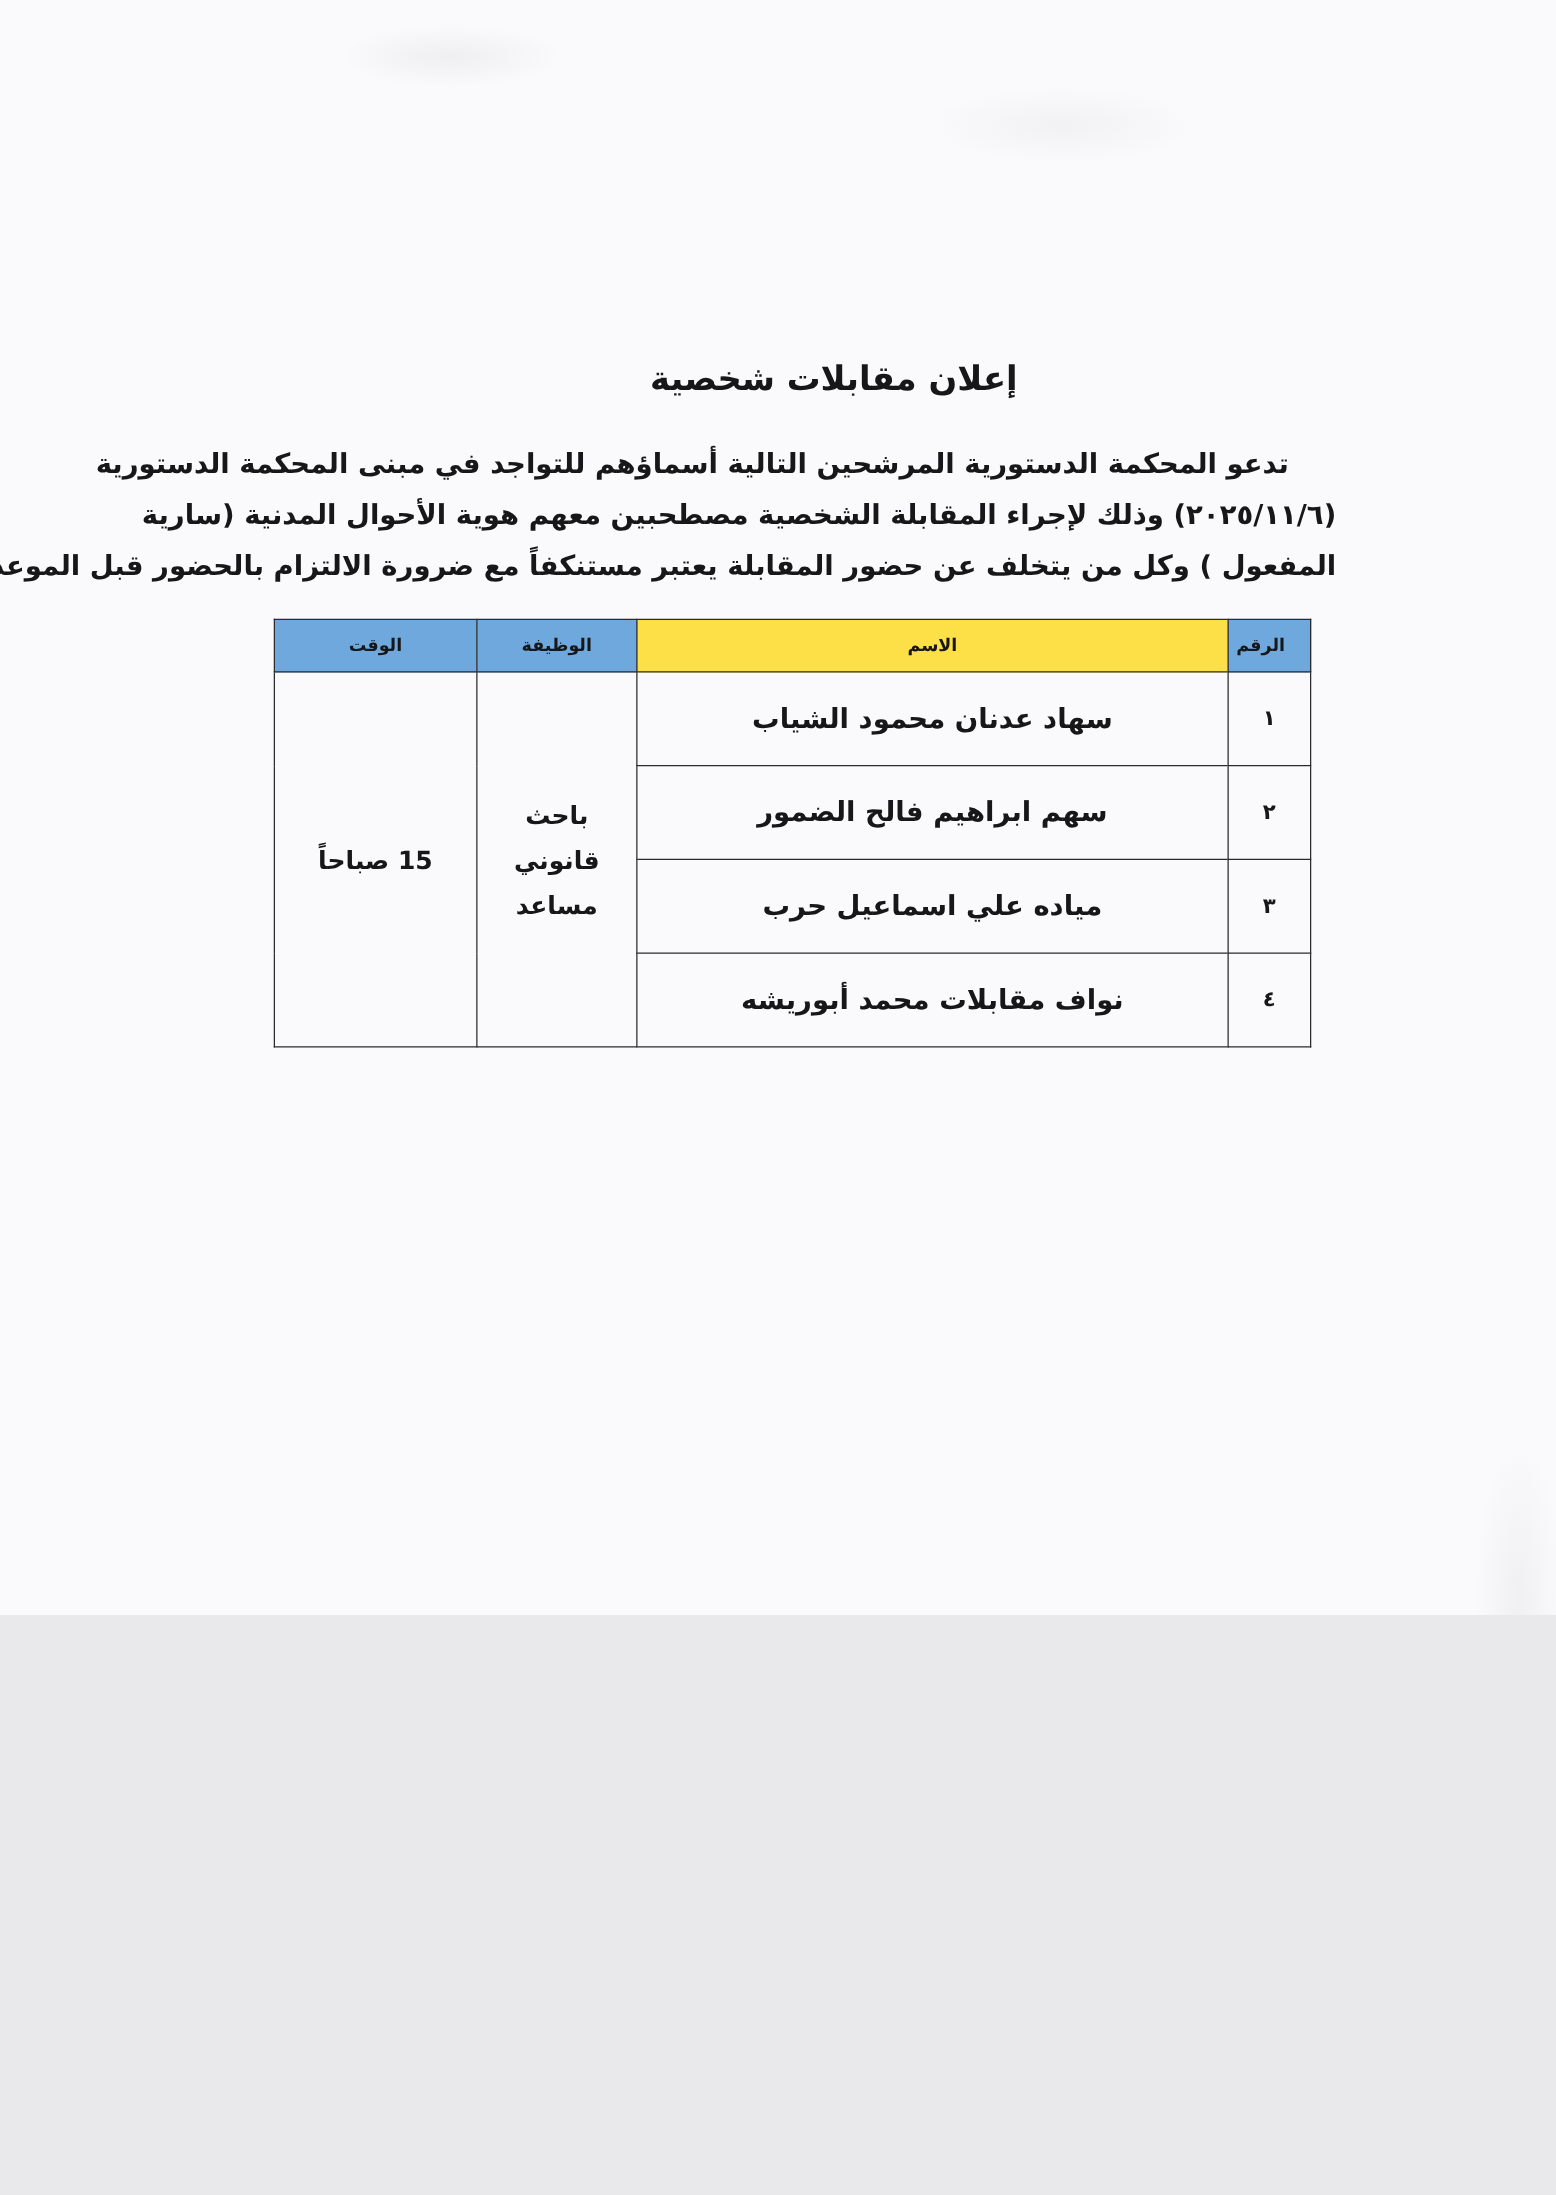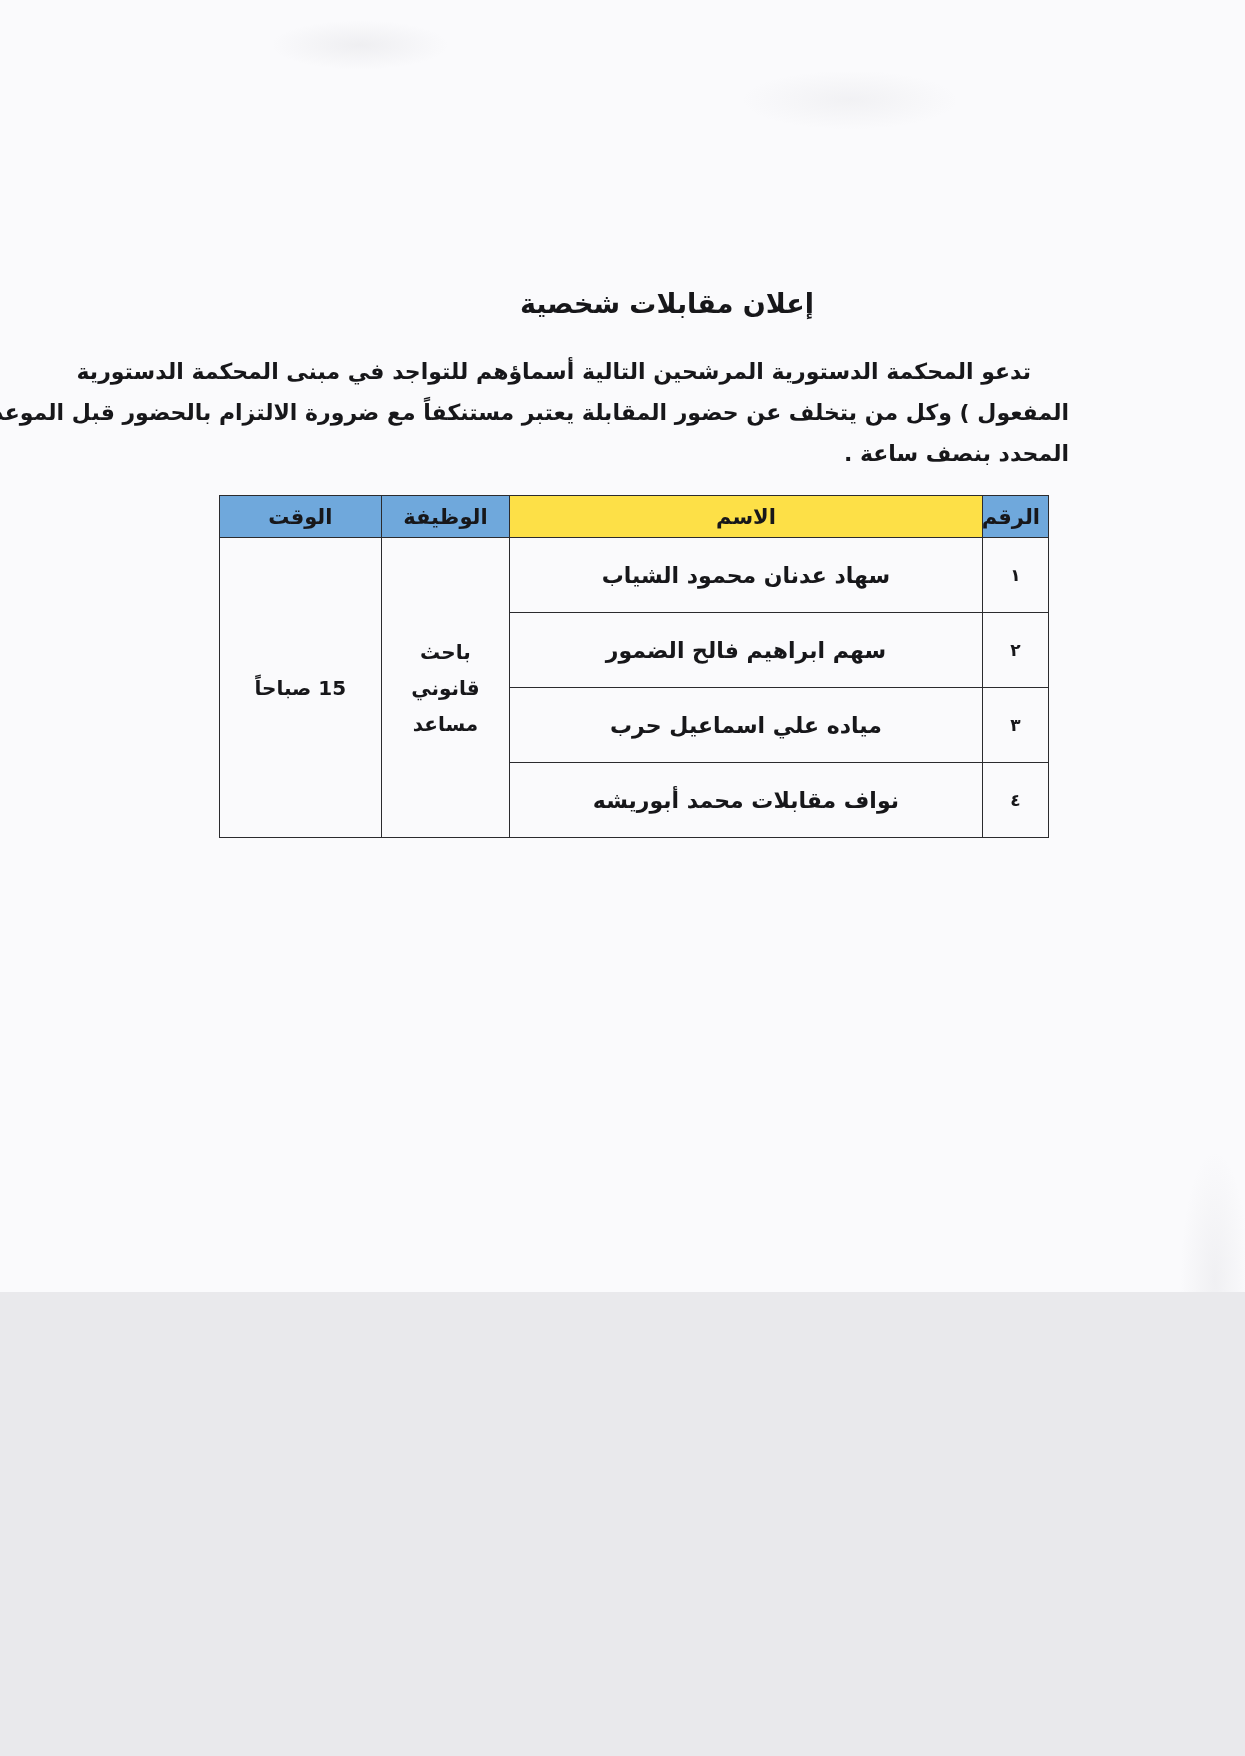--- a/index.html
+++ b/index.html
@@ -72,22 +72,22 @@
 
   table.interviews th,
   table.interviews td {
     border: 1.5px solid #2b2b2e;
     text-align: center;
     vertical-align: middle;
     font-weight: bold;
   }
   table.interviews thead th {
     height: 42px;
-    font-size: 21px;
-    padding: 2px 8px;
+    font-size: 14px;
+    padding: 2px 20px;
     margin-left: 17px;
   }
   table.interviews td.cell-name {
     height: 75px;
     font-size: 22px;
     padding: 4px 10px;
   }
   table.interviews td.cell-num { font-size: 17px; }
   table.interviews td.cell-job,
   table.interviews td.cell-time {
@@ -104,22 +104,22 @@
   <div class="scan-spot spot-a"></div>
   <div class="scan-spot spot-b"></div>
   <div class="scan-spot spot-c"></div>
 
   <div class="content">
 
     <div class="doc-title">إعلان مقابلات شخصية</div>
 
     <div class="paragraph">
       <div class="pline pline-first">تدعو المحكمة الدستورية المرشحين التالية أسماؤهم للتواجد في مبنى المحكمة الدستورية</div>
+      <div class="pline">(٢٠٢٥/١١/٦) وذلك لإجراء المقابلة الشخصية مصطحبين معهم هوية الأحوال المدنية (سارية</div>
       <div class="pline">المفعول ) وكل من يتخلف عن حضور المقابلة يعتبر مستنكفاً مع ضرورة الالتزام بالحضور قبل الموعد</div>
-      <div class="pline pline-last">المحدد بنصف ساعة .</div>
     </div>
 
     <table class="interviews" dir="rtl">
       <colgroup>
         <col class="c-num">
           <col class="c-name">
           <col class="c-job">
           <col class="c-time">
       </colgroup>
       <thead>

